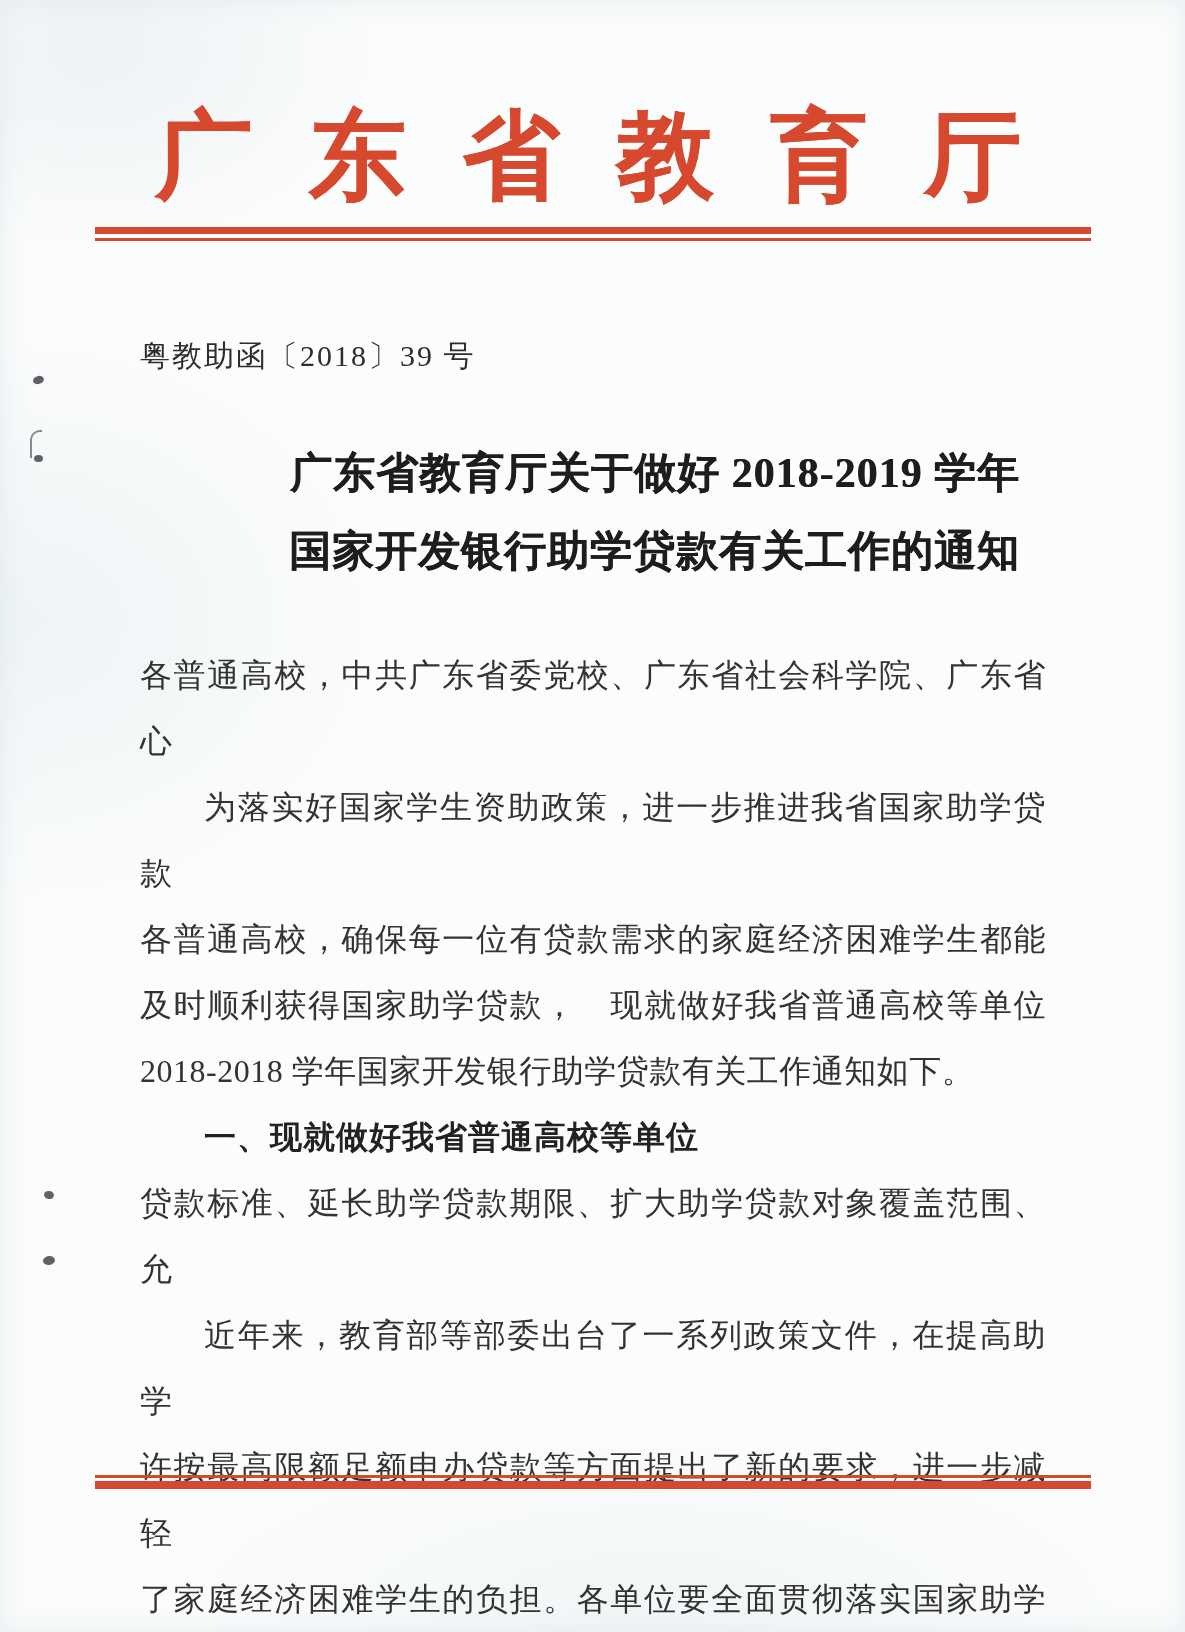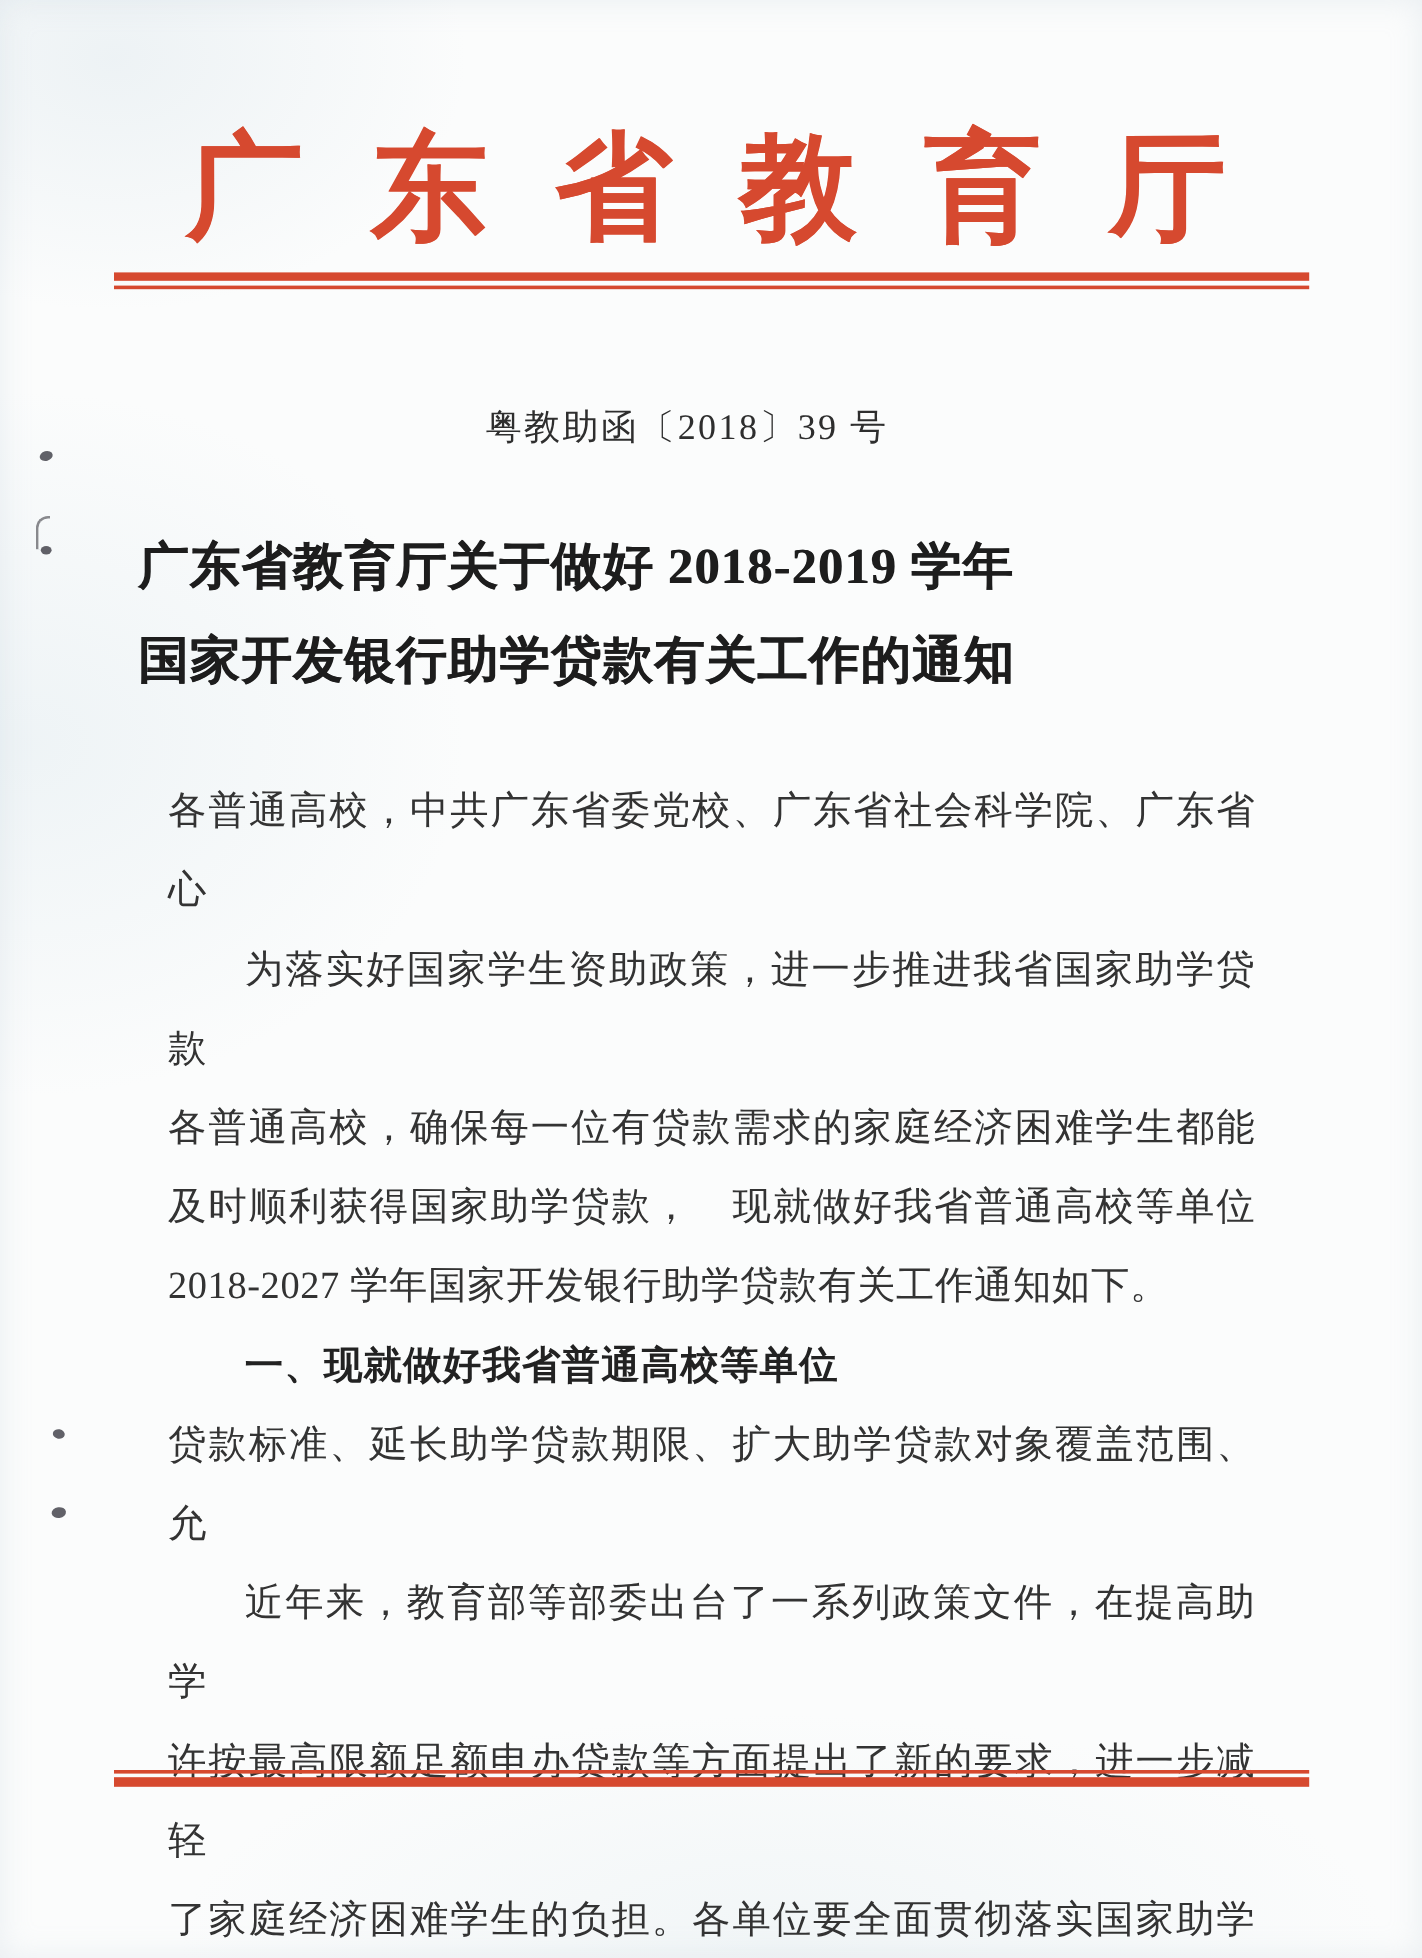--- a/index.html
+++ b/index.html
@@ -37,30 +37,30 @@
   }
 
   .rule-top { position: absolute; top: 227px; left: 95px; width: 996px; }
   .rule-top .thick { height: 7px; background: var(--accent); }
   .rule-top .gap   { height: 4px; }
   .rule-top .thin  { height: 3px; background: var(--accent); }
 
   .doc-number {
     position: absolute;
     top: 336px; left: 140px; width: 865px;
-    text-align: center;
+    text-align: left;
     font-size: 30px;
     color: #2e2e2e;
     letter-spacing: 2px;
   }
 
   .title {
     position: absolute;
     top: 434px; left: 115px; width: 905px;
-    text-align: left;
+    text-align: right;
     font-size: 42px;
     font-weight: bold;
     color: #1d1d1d;
     line-height: 78px;
     letter-spacing: 1px;
     text-shadow: 0.6px 0 0 #1d1d1d;
   }
 
   .body-text {
     position: absolute;
@@ -132,21 +132,21 @@
   <div class="title">
     <div>广东省教育厅关于做好 2018-2019 学年</div>
     <div>国家开发银行助学贷款有关工作的通知</div>
   </div>
 
   <div class="body-text">
     <div class="line">各普通高校，中共广东省委党校、广东省社会科学院、广东省心</div>
     <div class="line indent">为落实好国家学生资助政策，进一步推进我省国家助学贷款</div>
     <div class="line">各普通高校，确保每一位有贷款需求的家庭经济困难学生都能</div>
     <div class="line">及时顺利获得国家助学贷款，　现就做好我省普通高校等单位</div>
-    <div class="line left">2018-2027 学年国家开发银行助学贷款有关工作通知如下。</div>
+    <div class="line left">2018-2018 学年国家开发银行助学贷款有关工作通知如下。</div>
     <div class="line heading">一、现就做好我省普通高校等单位</div>
     <div class="line">贷款标准、延长助学贷款期限、扩大助学贷款对象覆盖范围、允</div>
     <div class="line indent">近年来，教育部等部委出台了一系列政策文件，在提高助学</div>
     <div class="line">许按最高限额足额申办贷款等方面提出了新的要求，进一步减轻</div>
     <div class="line">了家庭经济困难学生的负担。各单位要全面贯彻落实国家助学贷</div>
 
   </div>
 
   <div class="rule-bottom">
     <div class="thin"></div>

